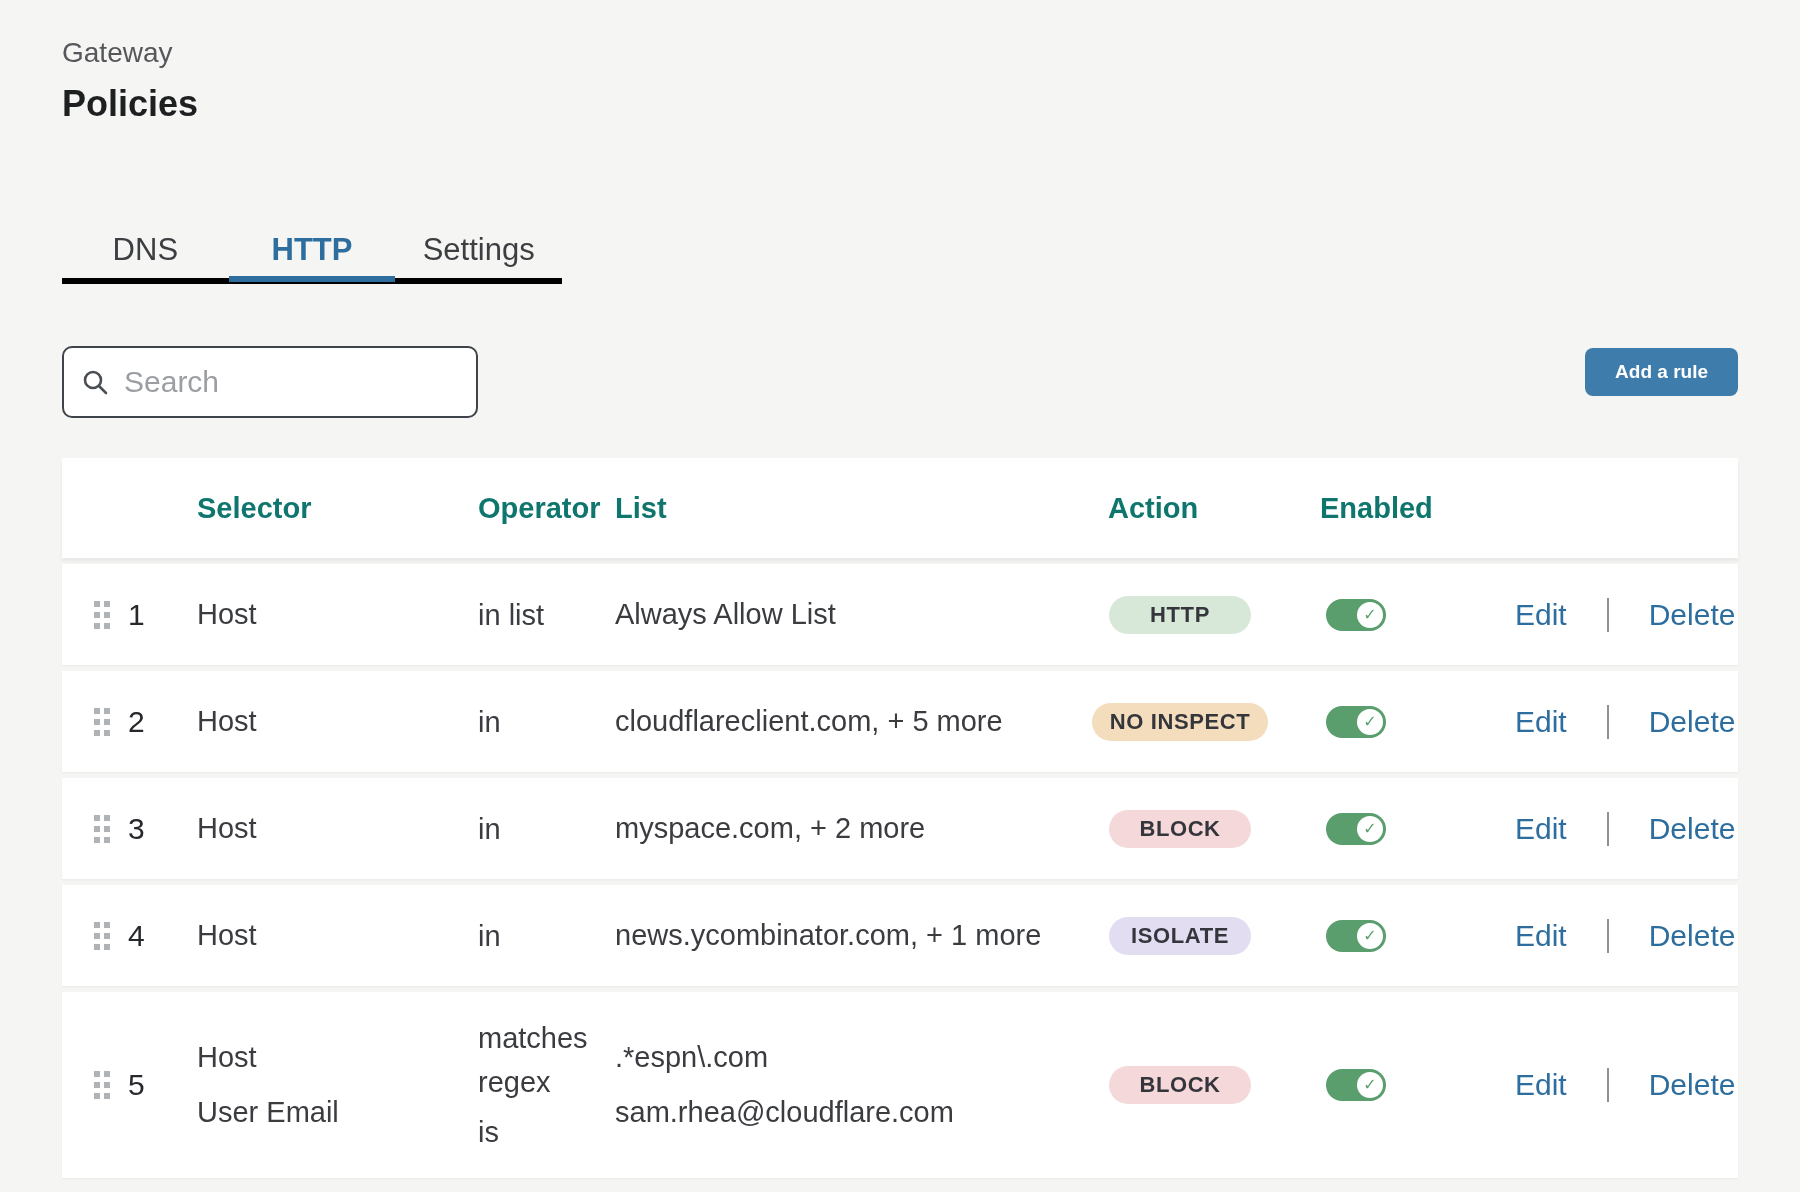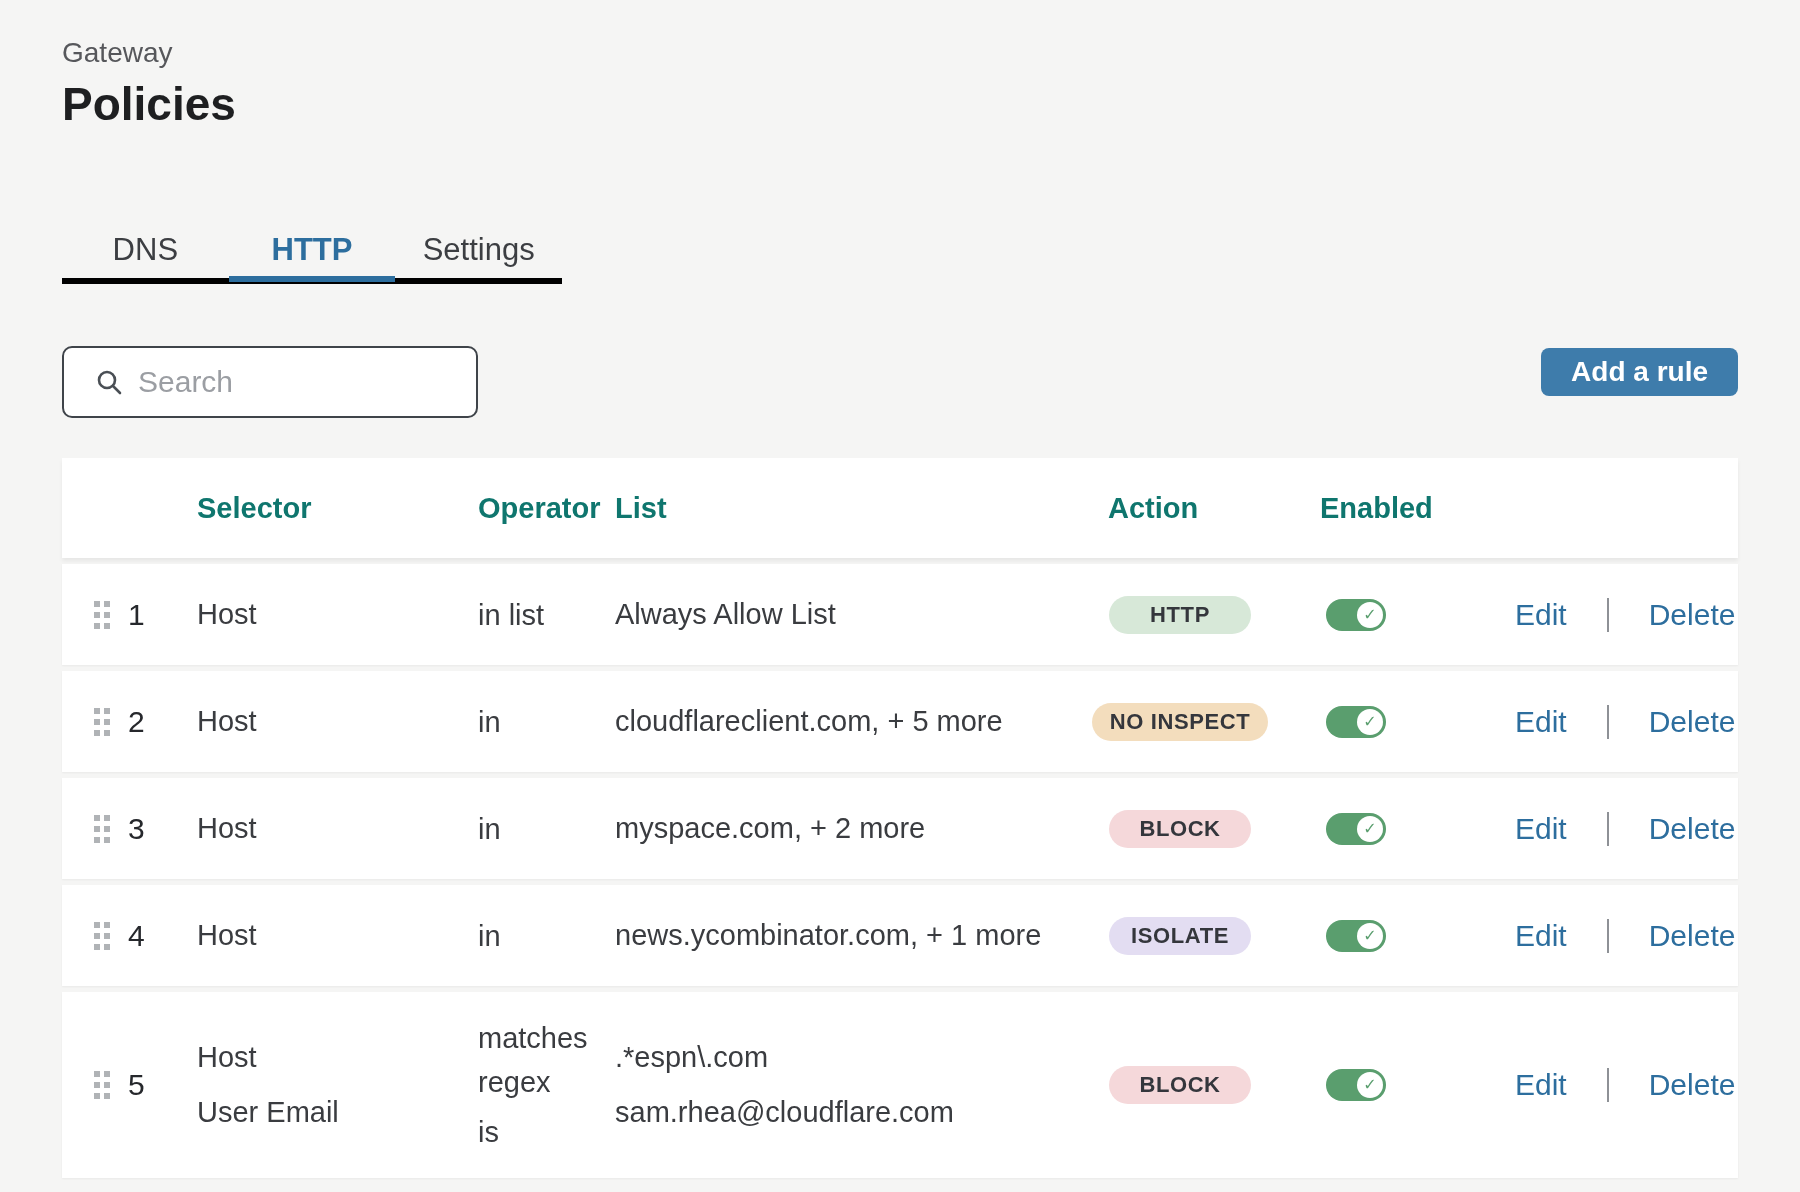--- a/index.html
+++ b/index.html
@@ -6,48 +6,48 @@
   html, body {
     width: 1800px; height: 1192px; overflow: hidden;
     background: #f5f5f4;
     font-family: "Liberation Sans", "DejaVu Sans", sans-serif;
     color: #3a3c40;
   }
   .page { padding: 36px 62px 0 62px; width: 1800px; }
 
   
   .breadcrumb { font-size: 28px; color: #56575b; line-height: 34px; }
-  .page-title { font-size: 46px; font-weight: bold; color: #1e1f21; line-height: 56px; margin-top: 6px; }
+  .page-title { font-size: 36px; font-weight: bold; color: #1e1f21; line-height: 56px; margin-top: 6px; }
 
   
   .tabs { margin-top: 90px; width: 500px; display: flex; border-bottom: 6px solid #000000; }
   .tab {
     flex: 1; height: 56px; display: flex; align-items: center; justify-content: center;
     font-size: 31px; color: #3c3e42; cursor: pointer; position: relative;
   }
   .tab.active { color: #2d6e9e; font-weight: bold; }
   .tab.active::after {
     content: ""; position: absolute; left: 0; right: 0; bottom: -4px; height: 6px; background: #2d6e9e;
   }
 
   
   .toolbar { margin-top: 62px; display: flex; justify-content: space-between; align-items: flex-start; }
   .search-box {
     width: 416px; height: 72px; background: #fff; border: 2px solid #3f444a; border-radius: 10px;
-    display: flex; align-items: center; padding: 0 16px 0 30px;
+    display: flex; align-items: center; padding: 0 16px 0 16px;
   }
   .search-box svg { flex: 0 0 auto; }
   .search-box input {
     border: none; outline: none; background: transparent; font-size: 30px;
     font-family: inherit; color: #33363a; margin-left: 14px; width: 100%;
   }
   .search-box input::placeholder { color: #9b9ea3; }
   .add-rule-btn {
     margin-top: 2px; height: 48px; padding: 0 30px; background: #3e7cab; color: #fff;
-    border: none; border-radius: 8px; font-size: 28px; font-weight: bold;
+    border: none; border-radius: 8px; font-size: 19px; font-weight: bold;
     font-family: inherit; cursor: pointer;
   }
 
   
   .table { margin-top: 40px; width: 1676px; }
   .grid-row {
     display: grid;
     grid-template-columns: 34px 69px 281px 137px 470px 190px 240px 223px;
     padding-left: 32px;
     align-items: center;

